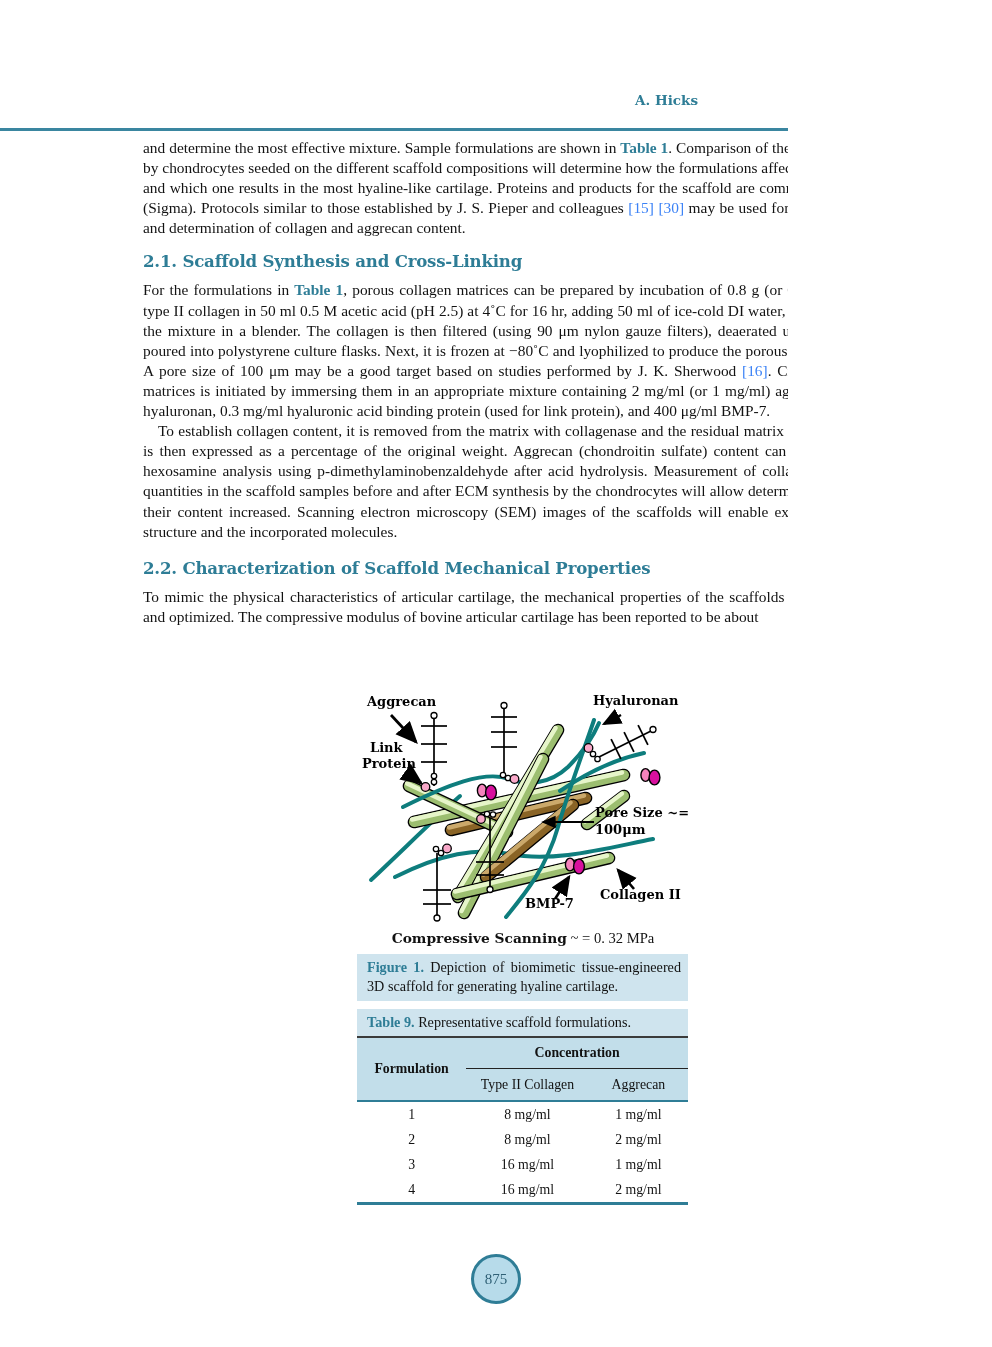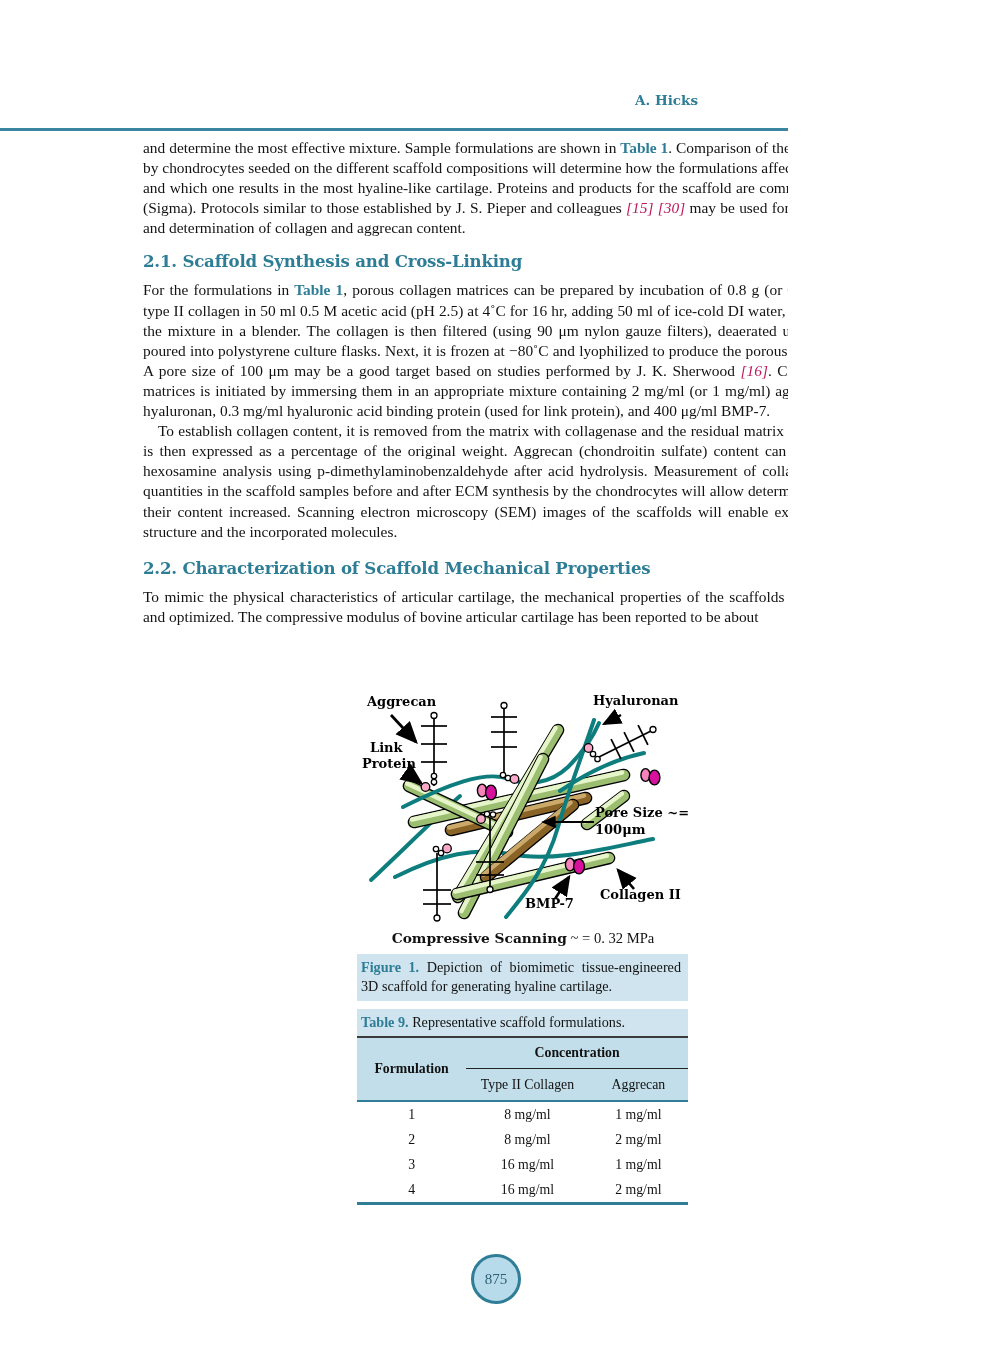--- a/index.html
+++ b/index.html
@@ -12,42 +12,42 @@
           font-size:13.5px;color:#2E7D96;}
   
   .content{position:absolute;left:143px;top:0;width:761px;}
   .content p{margin:0;font-size:15.4px;line-height:20.1px;text-align:justify;}
   #p1{margin-top:138px;}
   .content h2{font-family:"DejaVu Serif",serif;font-weight:700;color:#2E7D96;font-size:16.6px;
               letter-spacing:-0.2px;margin:13px 0 9px 0;}
   h2.s22{margin-top:16px;}
   .indent{text-indent:15px;}
   .seg-n{color:#121212;}
-  .seg-l{color:#be185d;font-style:italic;}
+  .seg-l{color:#3b82f6;}
   .seg-b{color:#2E7D96;font-weight:bold;}
   
   .figure-wrap{position:absolute;left:357px;top:686px;width:332px;}
   .flabel{font-family:"DejaVu Serif",serif;font-weight:bold;font-size:13px;fill:#000;}
   .hya{stroke:#0E7D7D;stroke-width:4;fill:none;stroke-linecap:round;}
   .rodO{stroke:#000;stroke-width:12.6;stroke-linecap:round;}
   .rodG{stroke:#9CBE70;stroke-width:10;stroke-linecap:round;}
   .rodGh{stroke:#E6F5C9;stroke-width:4.4;stroke-linecap:round;}
   .rodB{stroke:#8A6426;stroke-width:10;stroke-linecap:round;}
   .rodBh{stroke:#CBA96B;stroke-width:4.4;stroke-linecap:round;}
   .br{stroke:#000;stroke-width:1.7;fill:none;}
   .wc{fill:#fff;stroke:#000;stroke-width:1.3;}
   .pc{fill:#F9A8C9;stroke:#000;stroke-width:1.3;}
   .bmpP{fill:#F583BC;stroke:#000;stroke-width:1.4;}
   .bmpM{fill:#D8109E;stroke:#000;stroke-width:1.4;}
   .arr{stroke:#000;fill:none;}
   .modulus{margin-top:2px;text-align:center;font-size:14.6px;color:#121212;}
   .modulus b{font-family:"DejaVu Serif",serif;font-size:13.8px;}
   
   .caption{position:absolute;left:357px;width:331px;background:#CFE4EE;box-sizing:border-box;
-           padding:4px 7px 5px 4px;font-size:14.2px;line-height:19px;text-align:justify;color:#121212;}
+           padding:4px 7px 5px 10px;font-size:14.2px;line-height:19px;text-align:justify;color:#121212;}
   .fig-cap{top:954px;}
   .tab-cap{top:1009px;padding-bottom:4px;}
   .cap-tag{color:#2E7D96;font-weight:bold;}
   
   .data-table{position:absolute;left:357px;top:1036px;width:331px;border-collapse:collapse;
               font-size:13.8px;color:#121212;border-top:2px solid #3B3B3B;border-bottom:3px solid #2F7D96;}
   .data-table thead{background:#C2DEEA;}
   .data-table th{font-weight:bold;text-align:center;padding:0;}
   .data-table th.sub{font-weight:normal;height:31px;}
   .data-table th.conc{height:30px;border-bottom:1px solid #222;}

